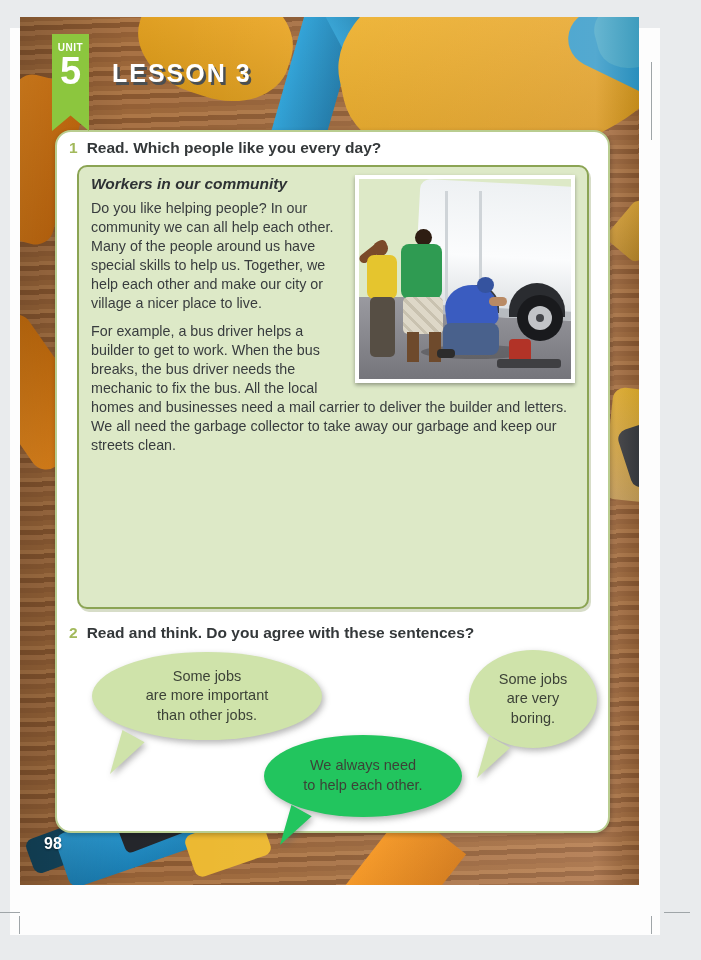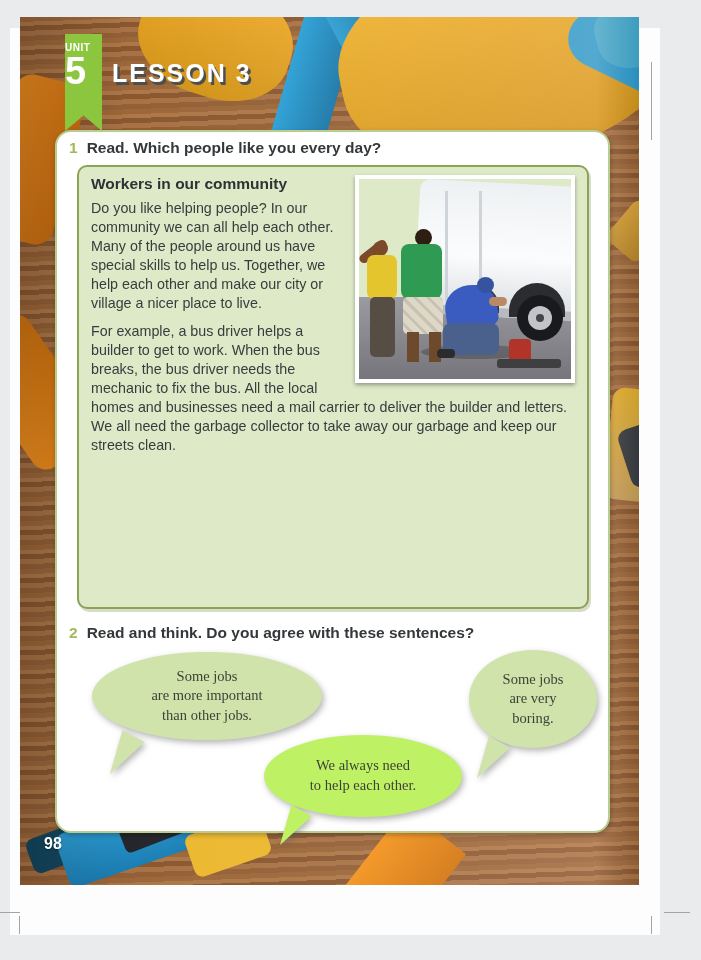--- a/index.html
+++ b/index.html
@@ -36,39 +36,39 @@
   .dark-tool-r{left:604px;top:408px;width:40px;height:60px;border-radius:10px;transform:rotate(-18deg);background:#3a3e43;}
   .knife-dark{left:8px;top:812px;width:66px;height:36px;border-radius:8px;transform:rotate(-20deg);background:#14475f;}
   .knife-body{left:38px;top:790px;width:170px;height:56px;border-radius:10px;transform:rotate(-19deg);
       background:linear-gradient(180deg,#2e9ed6,#1b7fb4);}
   .knife-clip{left:96px;top:776px;width:104px;height:44px;border-radius:6px;transform:rotate(-21deg);background:#24262b;}
   .knife-tip{left:168px;top:806px;width:80px;height:44px;border-radius:8px;transform:rotate(-19deg);background:#ecb82f;}
   .orange-strip{left:332px;top:798px;width:76px;height:150px;transform:rotate(38deg);
       background:linear-gradient(90deg,#f3931d,#d2740c);}
 
   
-  .ribbon{position:absolute;left:45px;top:17px;width:37px;height:97px;background:#8cc63e;z-index:5;
-      clip-path:polygon(0 0,100% 0,100% 100%,50% 84%,0 100%);color:#fff;text-align:left;}
+  .ribbon{position:absolute;left:32px;top:17px;width:37px;height:97px;background:#8cc63e;z-index:5;
+      clip-path:polygon(0 0,100% 0,100% 100%,50% 84%,0 100%);color:#fff;text-align:center;}
   .ribbon-unit{font-size:10px;font-weight:bold;letter-spacing:.5px;margin-top:8px;}
   .ribbon-num{font-size:38px;font-weight:bold;line-height:.95;}
   .lesson-title{position:absolute;left:92px;top:42px;z-index:5;color:#fff;font-size:25px;font-weight:800;
       letter-spacing:2px;text-shadow:2.5px 2.5px 0 #4a4f52;}
 
   
   .panel{position:absolute;left:35px;top:113px;width:555px;height:703px;background:#fff;z-index:4;
       border:2px solid #b9cd90;border-radius:16px;box-shadow:1px 2px 5px rgba(0,0,0,.25);box-sizing:border-box;}
   .ahead{position:absolute;display:flex;gap:9px;align-items:baseline;}
   .a1{left:12px;top:7px;} .a2{left:12px;top:492px;}
   .anum{font-weight:bold;font-size:15.5px;color:#a2b95b;}
   .ainstr{font-weight:bold;font-size:15.5px;color:#34383a;}
 
   .readbox{position:absolute;left:20px;top:33px;width:512px;height:444px;box-sizing:border-box;
       background:#dde9c7;border:2px solid #8ba454;border-radius:10px;padding:8px 12px;overflow:hidden;
       box-shadow:2px 3px 0 rgba(122,143,74,.30);}
-  .rtitle{margin:0 0 6px 0;font-size:15.5px;font-weight:bold;color:#2e3234;}
+  .rtitle{margin:0 0 6px 0;font-size:15.5px;font-weight:bold;color:#2e3234;font-style:italic;}
   .rp{margin:0 0 9px 0;font-size:14.3px;line-height:1.33;color:#383c3e;}
   .rp b{font-weight:normal;}
 
   
   .photo{float:right;width:212px;height:200px;border:4px solid #fff;margin:0 0 6px 10px;position:relative;
       overflow:hidden;box-shadow:0 2px 4px rgba(0,0,0,.35);}
   .ph{position:absolute;}
   .ph-sky{left:0;top:0;width:100%;height:118px;background:linear-gradient(180deg,#49722e0%,#4a86c0,#a7c8e2);}
   .ph-road{left:0;top:118px;width:100%;height:82px;background:linear-gradient(180deg,#9a9aa0,#75757b);}
   .ph-bus{left:58px;top:4px;width:165px;height:134px;transform:rotate(3deg);border-radius:10px 2px 0 0;
@@ -94,22 +94,22 @@
   .ph-m-cap{left:118px;top:98px;width:17px;height:16px;border-radius:50%;background:#35539f;}
   .ph-m-arm{left:130px;top:118px;width:18px;height:9px;border-radius:5px;background:#b98a64;}
   .ph-m-jeans{left:84px;top:144px;width:56px;height:32px;border-radius:8px;background:#49618c;}
   .ph-m-shoe{left:78px;top:170px;width:18px;height:9px;border-radius:4px;background:#2c2c2c;}
   .ph-jack{left:150px;top:160px;width:22px;height:24px;border-radius:4px;background:#b23327;}
   .ph-base{left:138px;top:180px;width:64px;height:9px;border-radius:3px;background:#3f3f42;}
 
   
   .bgroup{position:absolute;filter:drop-shadow(2px 3px 3px rgba(90,90,90,.45));}
   .bubble{display:flex;align-items:center;justify-content:center;text-align:center;border-radius:50%;
-      white-space:pre-line;font-size:14.5px;line-height:1.35;color:#3c4237;font-family:Liberation Serif, serif;}
-  .green{background:#cfe3aa;} .yellow{background:#bef264;}
+      white-space:pre-line;font-size:14.5px;line-height:1.35;color:#3c4237;}
+  .green{background:#cfe3aa;} .yellow{background:#22c55e;}
   .tail{position:absolute;clip-path:polygon(0 100%,26% 0,72% 28%);}
   .bg-a{left:35px;top:520px;width:230px;height:126px;}
   .bg-a .bubble{width:230px;height:88px;}
   .bg-a .tail{left:18px;top:78px;width:48px;height:44px;}
   .bg-b{left:207px;top:603px;width:198px;height:112px;}
   .bg-b .bubble{width:198px;height:82px;}
   .bg-b .tail{left:16px;top:70px;width:44px;height:40px;}
   .bg-c{left:412px;top:518px;width:128px;height:134px;}
   .bg-c .bubble{width:128px;height:98px;}
   .bg-c .tail{left:8px;top:86px;width:46px;height:42px;}

